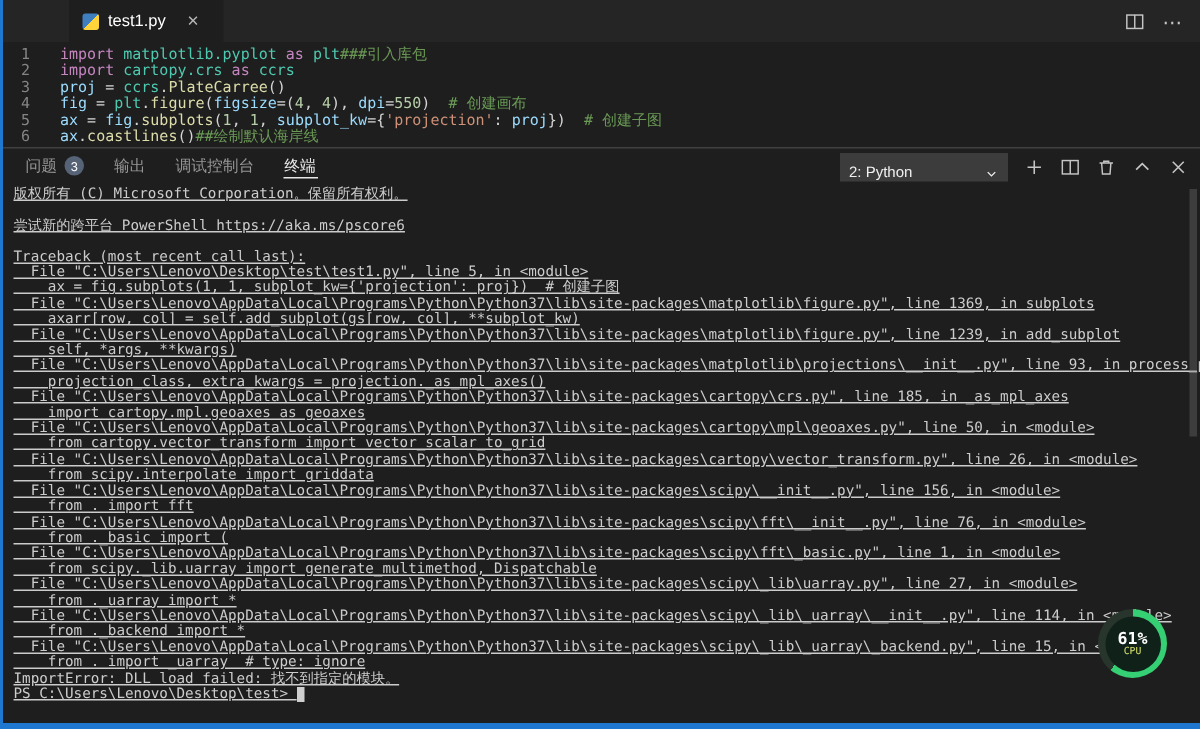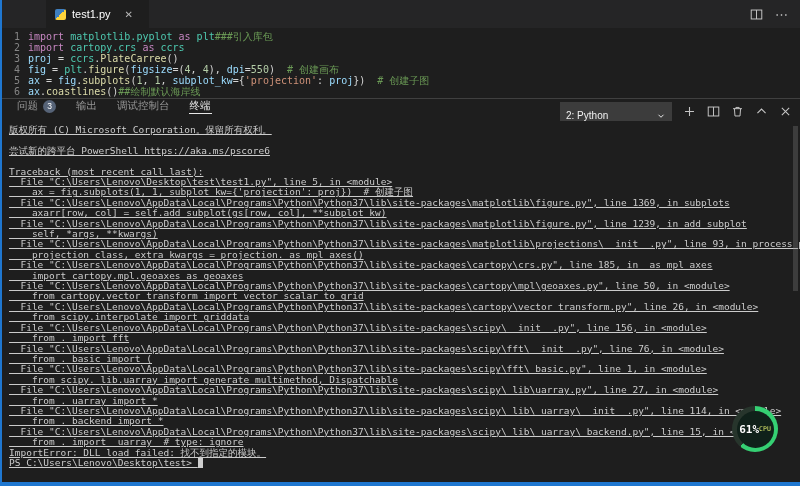--- a/index.html
+++ b/index.html
@@ -20,29 +20,29 @@
   .tab-close { color: #b6b6b6; font-size: 10px; margin-left: 8px; }
   .editor-actions { margin-left: auto; display: flex; align-items: center; gap: 12px;
                     padding-right: 12px; color: #c5c5c5; }
   .editor-actions svg { display: block; }
   .more-dots { font-size: 13px; line-height: 1; }
 
   
   .editor { flex: 0 0 auto; height: 70px; display: flex; padding-top: 3px;
             font-family: "DejaVu Sans Mono", monospace; font-size: 10px; line-height: 11px; }
   .gutter { width: 26px; text-align: right; padding-right: 8px; color: #858585; user-select: none; }
-  .code   { white-space: pre; color: #d4d4d4; }
+  .code   { white-space: pre; color: #d4d4d4; margin-left: 12px; }
   .tok-kw{color:#c586c0}.tok-mod{color:#4ec9b0}.tok-fn{color:#dcdcaa}.tok-var{color:#9cdcfe}
   .tok-num{color:#b5cea8}.tok-str{color:#ce9178}.tok-com{color:#6a9955}.tok-plain{color:#d4d4d4}
 
   
   .panel-header { flex: 0 0 auto; height: 25px; border-top: 1px solid #404040;
                   display: flex; align-items: center; justify-content: space-between;
                   padding: 0 8px 0 14px; background: #1e1e1e; }
-  .panel-tabs { display: flex; gap: 18px; height: 100%; align-items: flex-start;
+  .panel-tabs { display: flex; gap: 18px; height: 100%; align-items: center;
                 font-size: 10.5px; color: #969696; }
   .panel-tab { display: flex; align-items: center; gap: 5px; border-bottom: 1px solid transparent;
                padding: 0 1px; cursor: pointer; }
   .panel-tab.active { color: #e7e7e7; border-bottom-color: #e7e7e7; }
   .badge { background: #566377; color: #ffffff; width: 13px; height: 13px; border-radius: 50%;
            font-size: 8.5px; display: flex; align-items: center; justify-content: center; }
   .panel-actions { display: flex; align-items: center; gap: 11px; color: #c5c5c5; }
   .term-picker { display: flex; align-items: flex-end; justify-content: space-between; gap: 6px;
                  background: #3c3c3c; color: #f0f0f0; font-size: 10px; height: 19px;
                  min-width: 112px; padding: 0 6px; cursor: pointer; }
@@ -57,21 +57,21 @@
   .t-cmd   { color: #c5cb6a; }
   .cursor  { display: inline-block; width: 5.5px; height: 10px; background: #cfcfcf;
              vertical-align: text-bottom; }
   .scrollbar { position: absolute; top: 3px; right: 2px; width: 5px; height: 165px;
                background: rgba(121,121,121,0.35); }
 
   
   .gauge { position: absolute; right: 22px; bottom: 30px; width: 46px; height: 46px;
            border-radius: 50%; display: flex; align-items: center; justify-content: center; }
   .gauge-inner { width: 37px; height: 37px; border-radius: 50%; background: #10211a;
-                 display: flex; flex-direction: row; align-items: center; justify-content: center; }
+                 display: flex; flex-direction: column; align-items: center; justify-content: center; }
   .gauge-value { color: #ffffff; font-size: 11px; font-weight: bold; line-height: 11px; }
   .gauge-label { color: #d7e36a; font-size: 6.5px; line-height: 7px; }
 </style>
 </head>
 <body>
 
 <div class="window">
 
   <div class="tabbar">
     <div class="tab">

